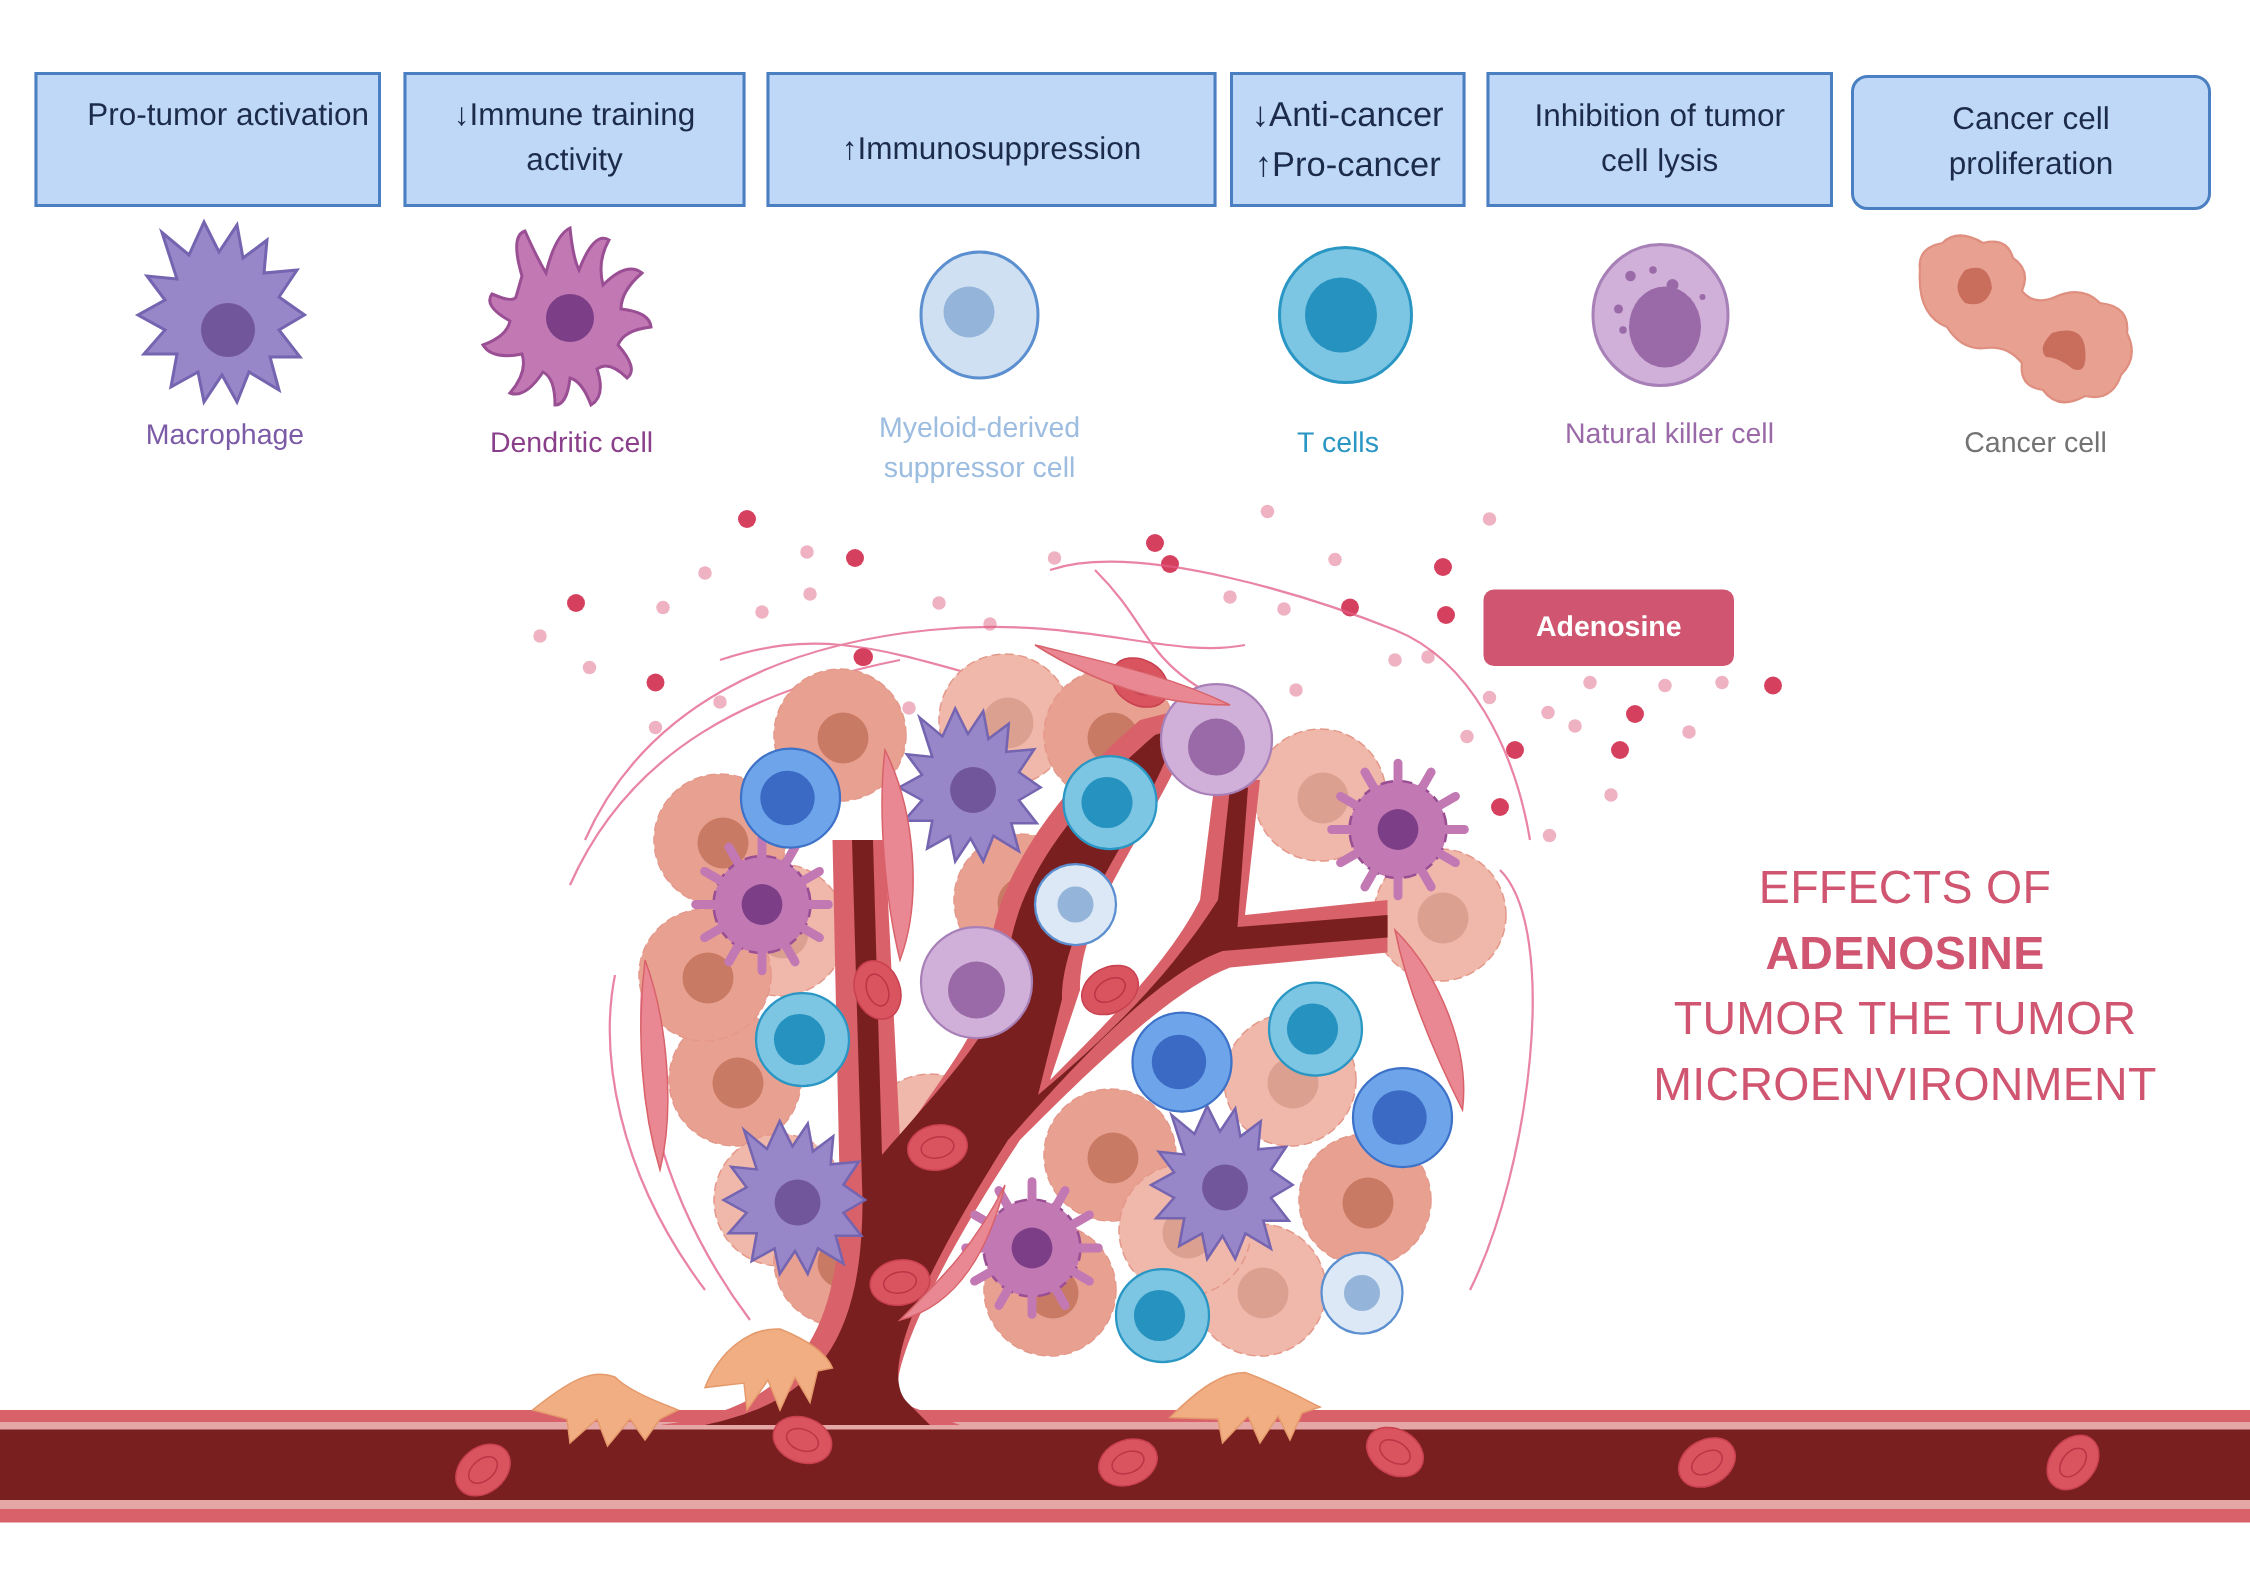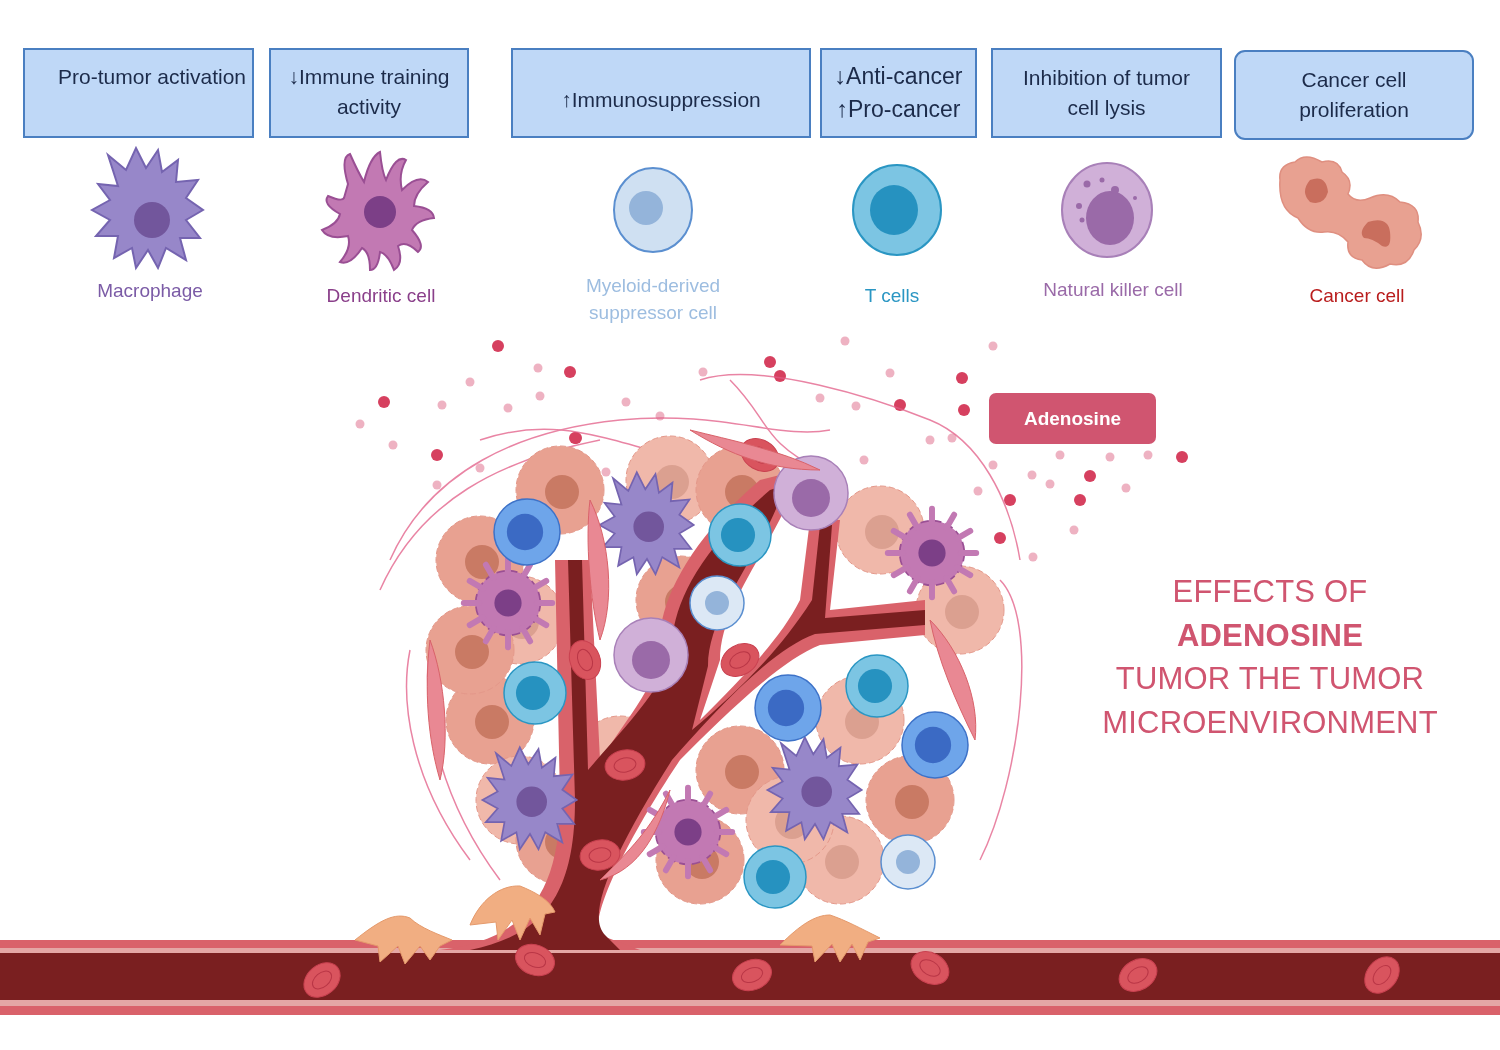--- a/index.html
+++ b/index.html
@@ -15,21 +15,21 @@
   .title-block .bold { font-weight: bold; }
   .adenosine-tag { position: absolute; left: 989px; top: 393px; width: 167px; height: 51px; background: #d05570; border-radius: 7px;
     color: #fff; font-weight: bold; font-size: 19px; display: flex; align-items: center; justify-content: center; }
 </style>
 </head>
 <body>
 
 <div class="effect-box top" style="left:23px;width:231px;justify-content:flex-end;">
   <span>Pro-tumor activation</span>
 </div>
-<div class="effect-box top" style="left:269px;width:200px;padding-top:12px;">
+<div class="effect-box top" style="left:269px;width:228px;padding-top:12px;">
   <span style="max-width:200px;display:block;">↓Immune training activity</span>
 </div>
 <div class="effect-box" style="left:511px;width:300px;">
   <span style="margin-top:14px;">↑Immunosuppression</span>
 </div>
 <div class="effect-box" style="left:820px;width:157px;flex-direction:column;font-size:23px;line-height:33px;">
   <span>↓Anti-cancer</span>
   <span>↑Pro-cancer</span>
 </div>
 <div class="effect-box" style="left:991px;width:231px;">
@@ -401,21 +401,21 @@
 </svg>
 
 <div class="cell-label" style="left:150px;top:277px;color:#7b5ba6;">Macrophage</div>
 <div class="cell-label" style="left:381px;top:282px;color:#8a3f8a;">Dendritic cell</div>
 <div class="cell-label" style="left:653px;top:272px;color:#9dbde0;">
   <div>Myeloid-derived</div>
   <div>suppressor cell</div>
 </div>
 <div class="cell-label" style="left:892px;top:282px;color:#2a96c3;text-align:center;">T cells</div>
 <div class="cell-label" style="left:1113px;top:276px;color:#9a6aa8;">Natural killer cell</div>
-<div class="cell-label" style="left:1357px;top:282px;color:#b91c1c;">Cancer cell</div>
+<div class="cell-label" style="left:1357px;top:282px;color:#737373;">Cancer cell</div>
 
 <div class="adenosine-tag">Adenosine</div>
 
 <div class="title-block">
   <div>EFFECTS OF</div>
   <div class="bold">ADENOSINE</div>
   <div>TUMOR THE TUMOR</div>
   <div>MICROENVIRONMENT</div>
 </div>
 

